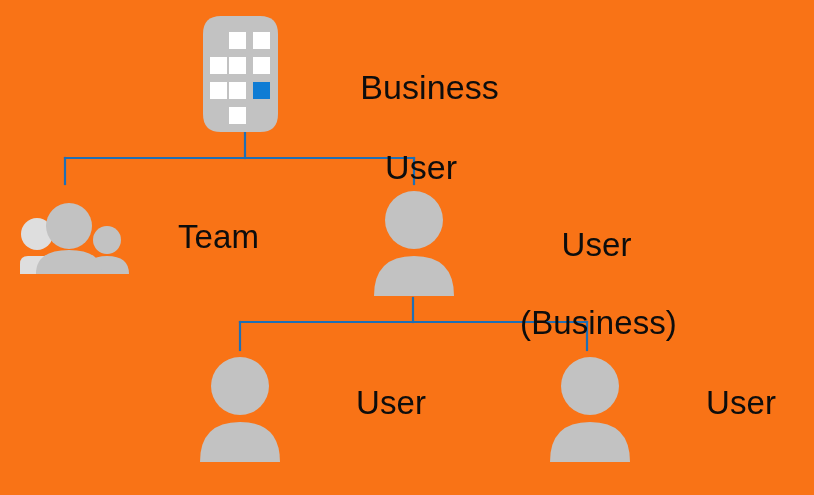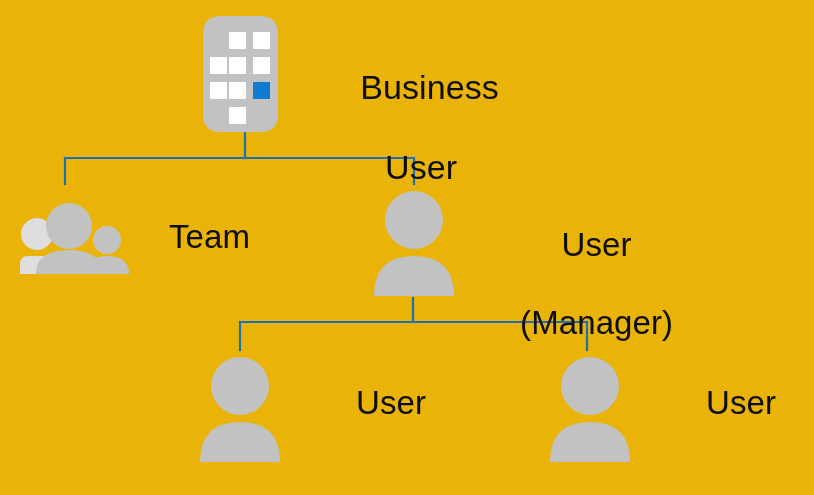--- a/index.html
+++ b/index.html
@@ -8,41 +8,41 @@
     padding: 0;
     background: #ffffff;
   }
   body {
     font-family: "Liberation Sans", sans-serif;
   }
   #canvas {
     position: relative;
     width: 814px;
     height: 495px;
-    background: #eab308;
+    background: #f97316;
     overflow: hidden;
   }
   .node-label {
     position: absolute;
     color: #0d0d0d;
     font-family: "Liberation Sans", sans-serif;
     font-weight: 400;
     line-height: 1.18;
     white-space: pre;
     letter-spacing: 0.1px;
   }
   .label-bu {
     left: 322px;
     top: 27px;
     width: 160px;
     font-size: 34px;
     text-align: center;
   }
   .label-team {
-    left: 169px;
+    left: 178px;
     top: 218px;
     font-size: 33px;
   }
   .label-manager {
     left: 483px;
     top: 187px;
     width: 190px;
     font-size: 33px;
     text-align: center;
   }
@@ -140,21 +140,21 @@
 
   <div class="icon-wrap icon-manager">
     <svg width="88" height="110" viewBox="0 0 88 110" xmlns="http://www.w3.org/2000/svg">
       <circle cx="44" cy="32" r="29" fill="#C2C2C2"></circle>
       <path d="M4,108 Q4,68 44,68 Q84,68 84,108 Z" fill="#C2C2C2"></path>
     </svg>
   </div>
 
   <div class="node-label label-manager">
     <span>User</span><br>
-    <span>(Manager)</span>
+    <span>(Business)</span>
   </div>
 
   <div class="icon-wrap icon-user-1">
     <svg width="88" height="110" viewBox="0 0 88 110" xmlns="http://www.w3.org/2000/svg">
       <circle cx="44" cy="32" r="29" fill="#C2C2C2"></circle>
       <path d="M4,108 Q4,68 44,68 Q84,68 84,108 Z" fill="#C2C2C2"></path>
     </svg>
   </div>
 
   <div class="node-label label-user-1">User</div>

